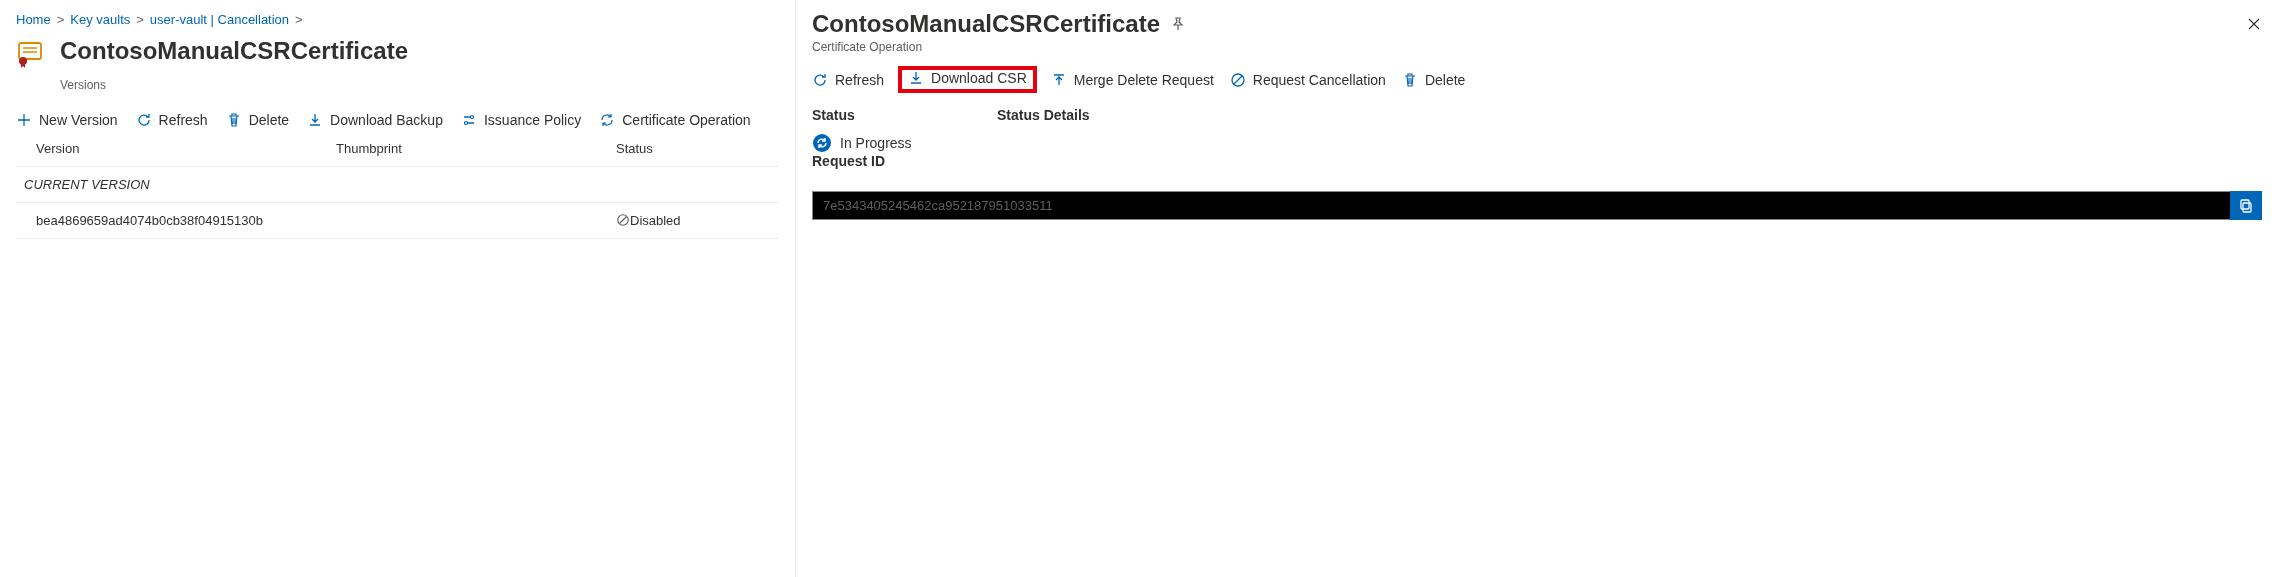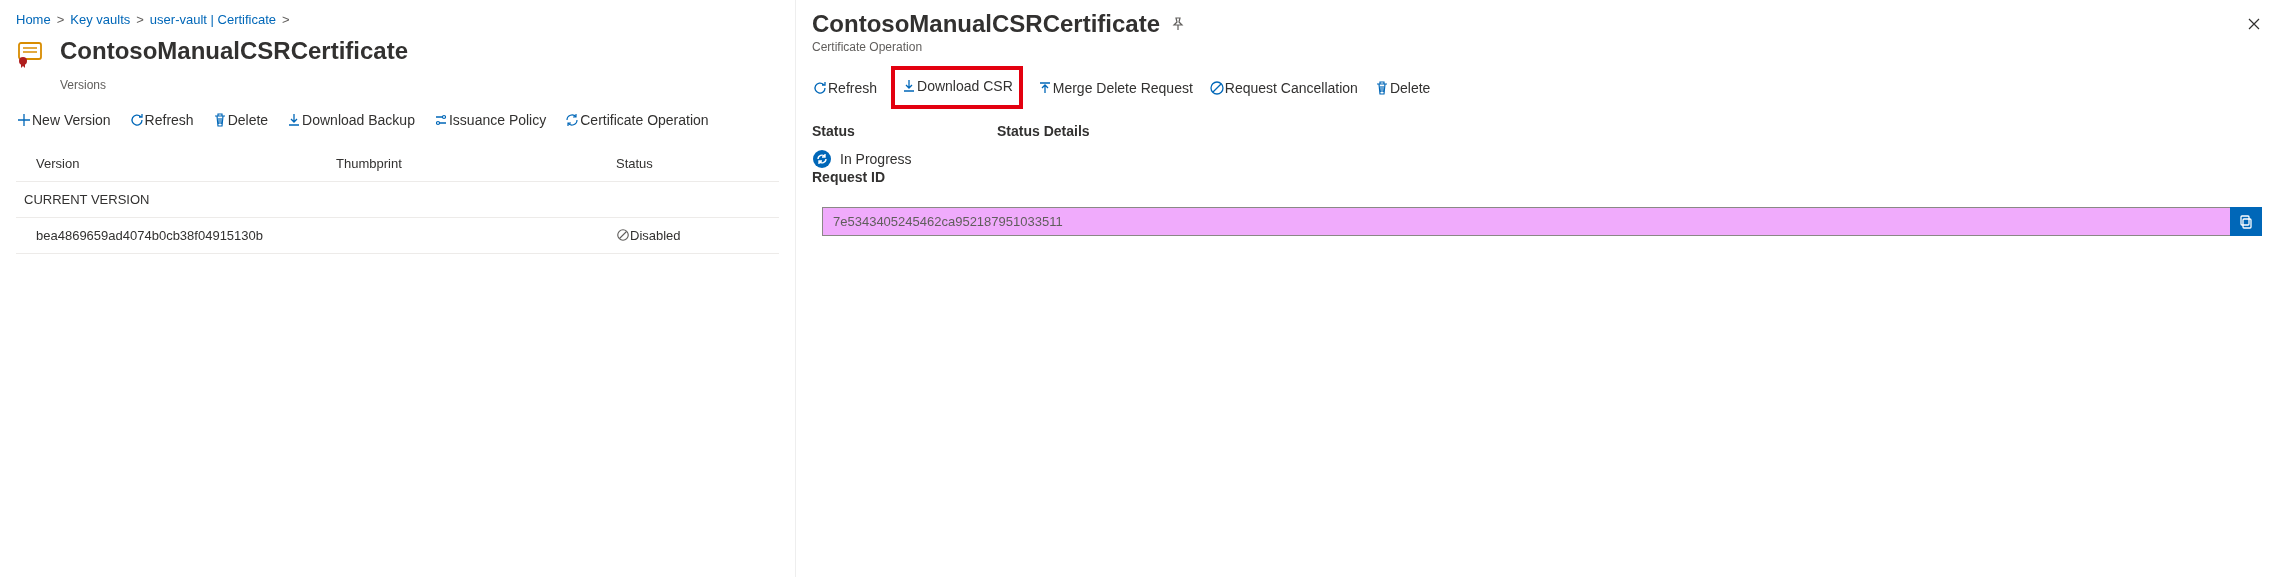--- a/index.html
+++ b/index.html
@@ -10,67 +10,67 @@
 
   .breadcrumbs { display: flex; align-items: center; gap: 6px; color: #0067b8; font-size: 13px; margin-bottom: 10px; }
   .breadcrumbs a { color: #0067b8; text-decoration: none; cursor: pointer; }
   .breadcrumbs .sep { color: #605e5c; }
 
   .title-row { display: flex; align-items: flex-start; gap: 12px; margin-bottom: 20px; }
   .cert-icon { flex: 0 0 auto; }
   .title-block h1 { font-size: 24px; font-weight: 600; color: #323130; line-height: 1.2; }
   .subtitle { font-size: 12px; color: #605e5c; margin-top: 12px; }
 
-  .toolbar { display: flex; align-items: center; gap: 18px; margin-bottom: 18px; flex-wrap: wrap; }
-  .tool-btn { display: inline-flex; align-items: center; color: #323130; cursor: pointer; font-size: 14px; }
+  .toolbar { display: flex; align-items: center; gap: 18px; margin-bottom: 3px; flex-wrap: wrap; }
+  .tool-btn { display: inline-flex; align-items: center; gap: 7px; color: #323130; cursor: pointer; font-size: 14px; }
   .tool-btn .icon { color: #0067b8; display: inline-flex; align-items: center; }
   .tool-btn.delete .icon { color: #0067b8; }
 
   .table-header { display: flex; padding: 10px 20px; border-bottom: 1px solid #edebe9; font-weight: 400; font-size: 13px; }
   .col-version { flex: 0 0 300px; }
   .col-thumb { flex: 0 0 280px; }
   .col-status { flex: 1; }
 
-  .section-label { padding: 10px 8px; font-size: 13px; font-weight: 400; color: #323130; border-bottom: 1px solid #edebe9; }
+  .section-label { padding: 10px 8px; font-size: 13px; font-weight: 400; color: #323130; border-bottom: 1px solid #edebe9; font-style: italic; }
   .table-row { display: flex; padding: 10px 20px; font-size: 13px; border-bottom: 1px solid #edebe9; align-items: center; }
   .status-cell { display: flex; align-items: center; }
 
   .panel-header { display: flex; align-items: center; gap: 10px; justify-content: space-between; margin-bottom: 2px; }
   .panel-title-group { display: flex; align-items: center; gap: 10px; }
   .panel-title { font-size: 24px; font-weight: 600; }
   .pin-btn, .close-btn { cursor: pointer; color: #605e5c; display: inline-flex; }
   .panel-sub { font-size: 12px; color: #605e5c; margin-bottom: 16px; }
 
   .panel-toolbar { display: flex; align-items: center; gap: 16px; margin-bottom: 18px; }
-  .highlight-box { border: 4px solid #e3000f; padding: 8px 6px; margin: -4px -2px; }
+  .highlight-box { border: 4px solid #e3000f; padding: 0 6px; margin: -4px -2px; }
 
   .details-grid { display: flex; margin-bottom: 12px; }
   .det-col { flex: 0 0 185px; }
   .det-col.wide { flex: 1; }
   .det-label { font-weight: 600; font-size: 14px; margin-bottom: 10px; }
   .det-status { display: flex; align-items: center; gap: 8px; font-size: 14px; margin-bottom: 0; }
   .det-text { font-size: 14px; color: #323130; }
 
   .readonly-field { display: flex; align-items: stretch; margin-top: 8px; }
-  .readonly-input { flex: 1; background: #f0abfc; border: 1px solid #8a8886; border-right: none; padding: 6px 10px; font-size: 13px; color: #605e5c; margin-left: 10px; }
+  .readonly-input { flex: 1; background: #000000; border: 1px solid #8a8886; border-right: none; padding: 6px 10px; font-size: 13px; color: #605e5c; }
   .copy-btn { width: 32px; background: #0067b8; border: 1px solid #0067b8; display: flex; align-items: center; justify-content: center; cursor: pointer; color: #fff; }
 
   svg { display: block; }
 </style>
 </head>
 <body>
 
 <div class="app">
   <div class="left">
     <div class="breadcrumbs">
       <a>Home</a>
       <span class="sep">&gt;</span>
       <a>Key vaults</a>
       <span class="sep">&gt;</span>
-      <a>user-vault | Certificate</a>
+      <a>user-vault | Cancellation</a>
       <span class="sep">&gt;</span>
     </div>
 
     <div class="title-row">
       <span class="cert-icon">
         <svg width="32" height="32" viewBox="0 0 32 32">
           <rect x="3" y="6" width="22" height="16" rx="2" fill="#fff" stroke="#d88c00" stroke-width="1.8"></rect>
           <line x1="7" y1="11" x2="21" y2="11" stroke="#d88c00" stroke-width="1.5"></line>
           <line x1="7" y1="15" x2="21" y2="15" stroke="#d88c00" stroke-width="1.5"></line>
           <circle cx="7" cy="24" r="4" fill="#b01e1e"></circle>

